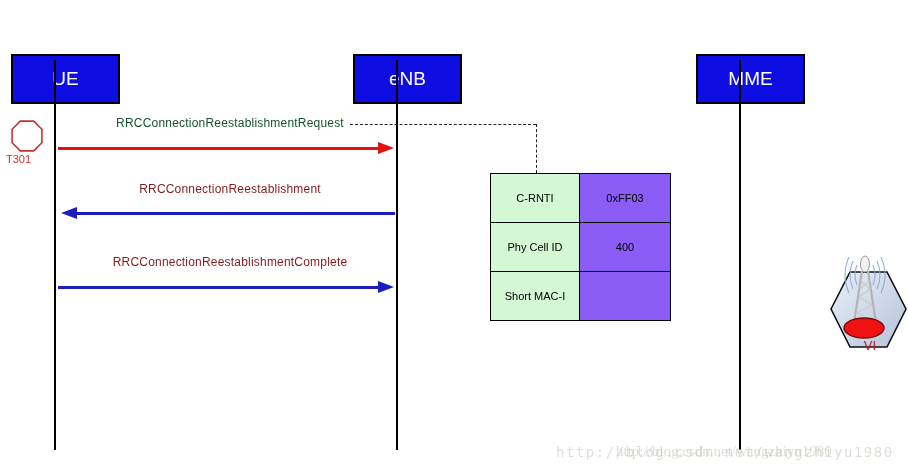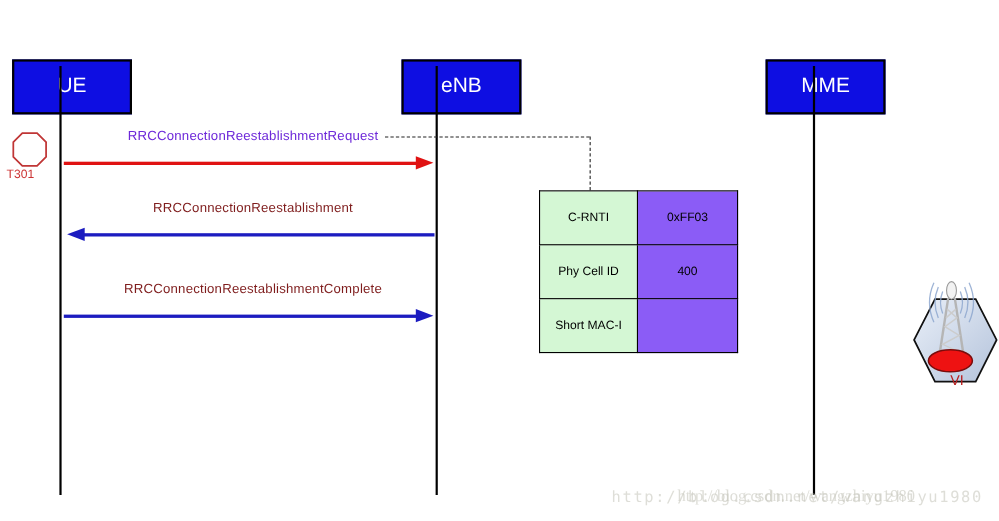--- a/index.html
+++ b/index.html
@@ -11,21 +11,21 @@
     position:absolute;top:10px;width:109px;height:50px;box-sizing:border-box;
     background:#0e0ee2;border:2px solid #000;color:#fff;
     font-size:19px;font-weight:normal;
     display:flex;align-items:center;justify-content:center;margin-top:44px;
   }
   .lifeline{position:absolute;top:60px;height:390px;width:2px;background:#000;}
   .msg-label{
     position:absolute;left:60px;width:340px;text-align:center;
     font-size:12px;letter-spacing:0.2px;
   }
-  .label-red{color:#6d28d9;}
+  .label-red{color:#14532d;}
   .label-blue{color:#7f1d1d;}
   .arrow-line{position:absolute;height:3px;}
   .arrow-line.red{background:#e01212;}
   .arrow-line.blue{background:#1c1cc0;}
   .arrow-head{position:absolute;width:0;height:0;}
   .head-right.red{border-top:6.5px solid transparent;border-bottom:6.5px solid transparent;border-left:16px solid #e01212;}
   .head-right.blue{border-top:6.5px solid transparent;border-bottom:6.5px solid transparent;border-left:16px solid #1c1cc0;}
   .head-left.blue{border-top:6.5px solid transparent;border-bottom:6.5px solid transparent;border-right:16px solid #1c1cc0;}
   .dash-h{position:absolute;left:350px;top:124px;width:186px;height:0;border-top:1.5px dashed #222;}
   .dash-v{position:absolute;left:536px;top:124px;width:0;height:49px;border-left:1.5px dashed #222;}
@@ -49,21 +49,21 @@
   svg{position:absolute;}
 </style>
 </head>
 <body>
 
 <div id="canvas">
 
   <div class="actor" style="left:11px;">
     <span>UE</span>
   </div>
-  <div class="actor" style="left:365px;justify-content:center;">
+  <div class="actor" style="left:353px;justify-content:center;">
     <span>eNB</span>
   </div>
   <div class="actor" style="left:696px;">
     <span>MME</span>
   </div>
 
   <div class="lifeline" style="left:54px;"></div>
   <div class="lifeline" style="left:396px;"></div>
   <div class="lifeline" style="left:739px;"></div>
 

